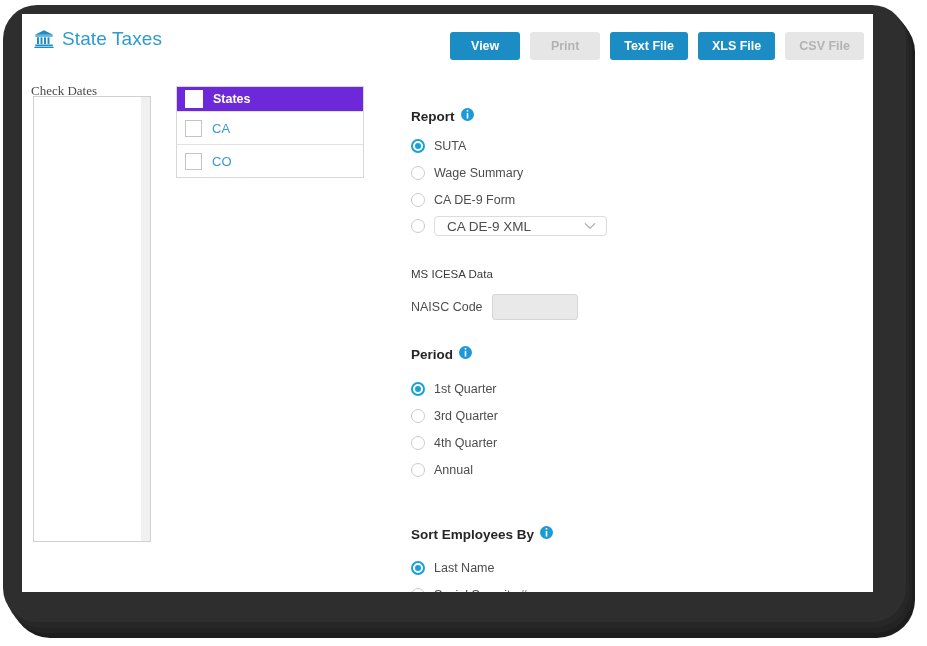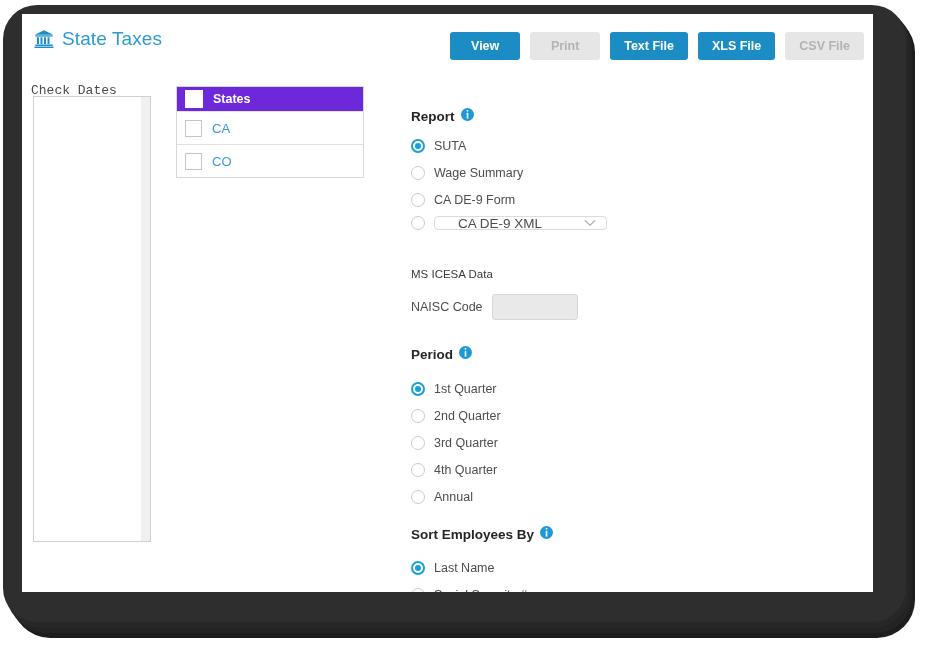--- a/index.html
+++ b/index.html
@@ -118,21 +118,21 @@
     cursor: default;
   }
 
   
   #check-dates-label {
     position: absolute;
     left: 9px;
     top: 69px;
     font-size: 13px;
     color: #4a4a4a;
-    font-family: Liberation Mono, monospace;
+    font-family: Liberation Serif, serif;
   }
   #check-dates-box {
     position: absolute;
     left: 11px;
     top: 82px;
     width: 118px;
     height: 446px;
     background: #ffffff;
     border: 1px solid #d0d0d0;
     box-sizing: border-box;
@@ -279,28 +279,28 @@
   #report-select-row {
     position: absolute;
     left: 23px;
     top: 138px;
     display: flex;
     align-items: center;
     gap: 9px;
   }
   #report-select {
     width: 173px;
-    height: 14px;
+    height: 20px;
     border: 1px solid #dcdcdc;
     border-radius: 4px;
     background: #ffffff;
     display: flex;
     align-items: center;
     justify-content: space-between;
-    padding: 0 10px 0 23px;
+    padding: 0 10px 0 12px;
     box-sizing: border-box;
     cursor: pointer;
   }
   #report-select-value {
     font-size: 13.5px;
     color: #4d4d4d;
     font-family: "Liberation Sans", sans-serif;
   }
   .chev {
     width: 12px;
@@ -454,24 +454,20 @@
             </svg>
           </span>
         </div>
         <div id="period-radios">
           <div class="radio-row">
             <span class="radio checked"></span>
             <span class="radio-label">1st Quarter</span>
           </div>
           <div class="radio-row">
             <span class="radio"></span>
-            <span class="radio-label">2nd Quarter</span>
-          </div>
-          <div class="radio-row">
-            <span class="radio"></span>
             <span class="radio-label">3rd Quarter</span>
           </div>
           <div class="radio-row">
             <span class="radio"></span>
             <span class="radio-label">4th Quarter</span>
           </div>
           <div class="radio-row">
             <span class="radio"></span>
             <span class="radio-label">Annual</span>
           </div>

